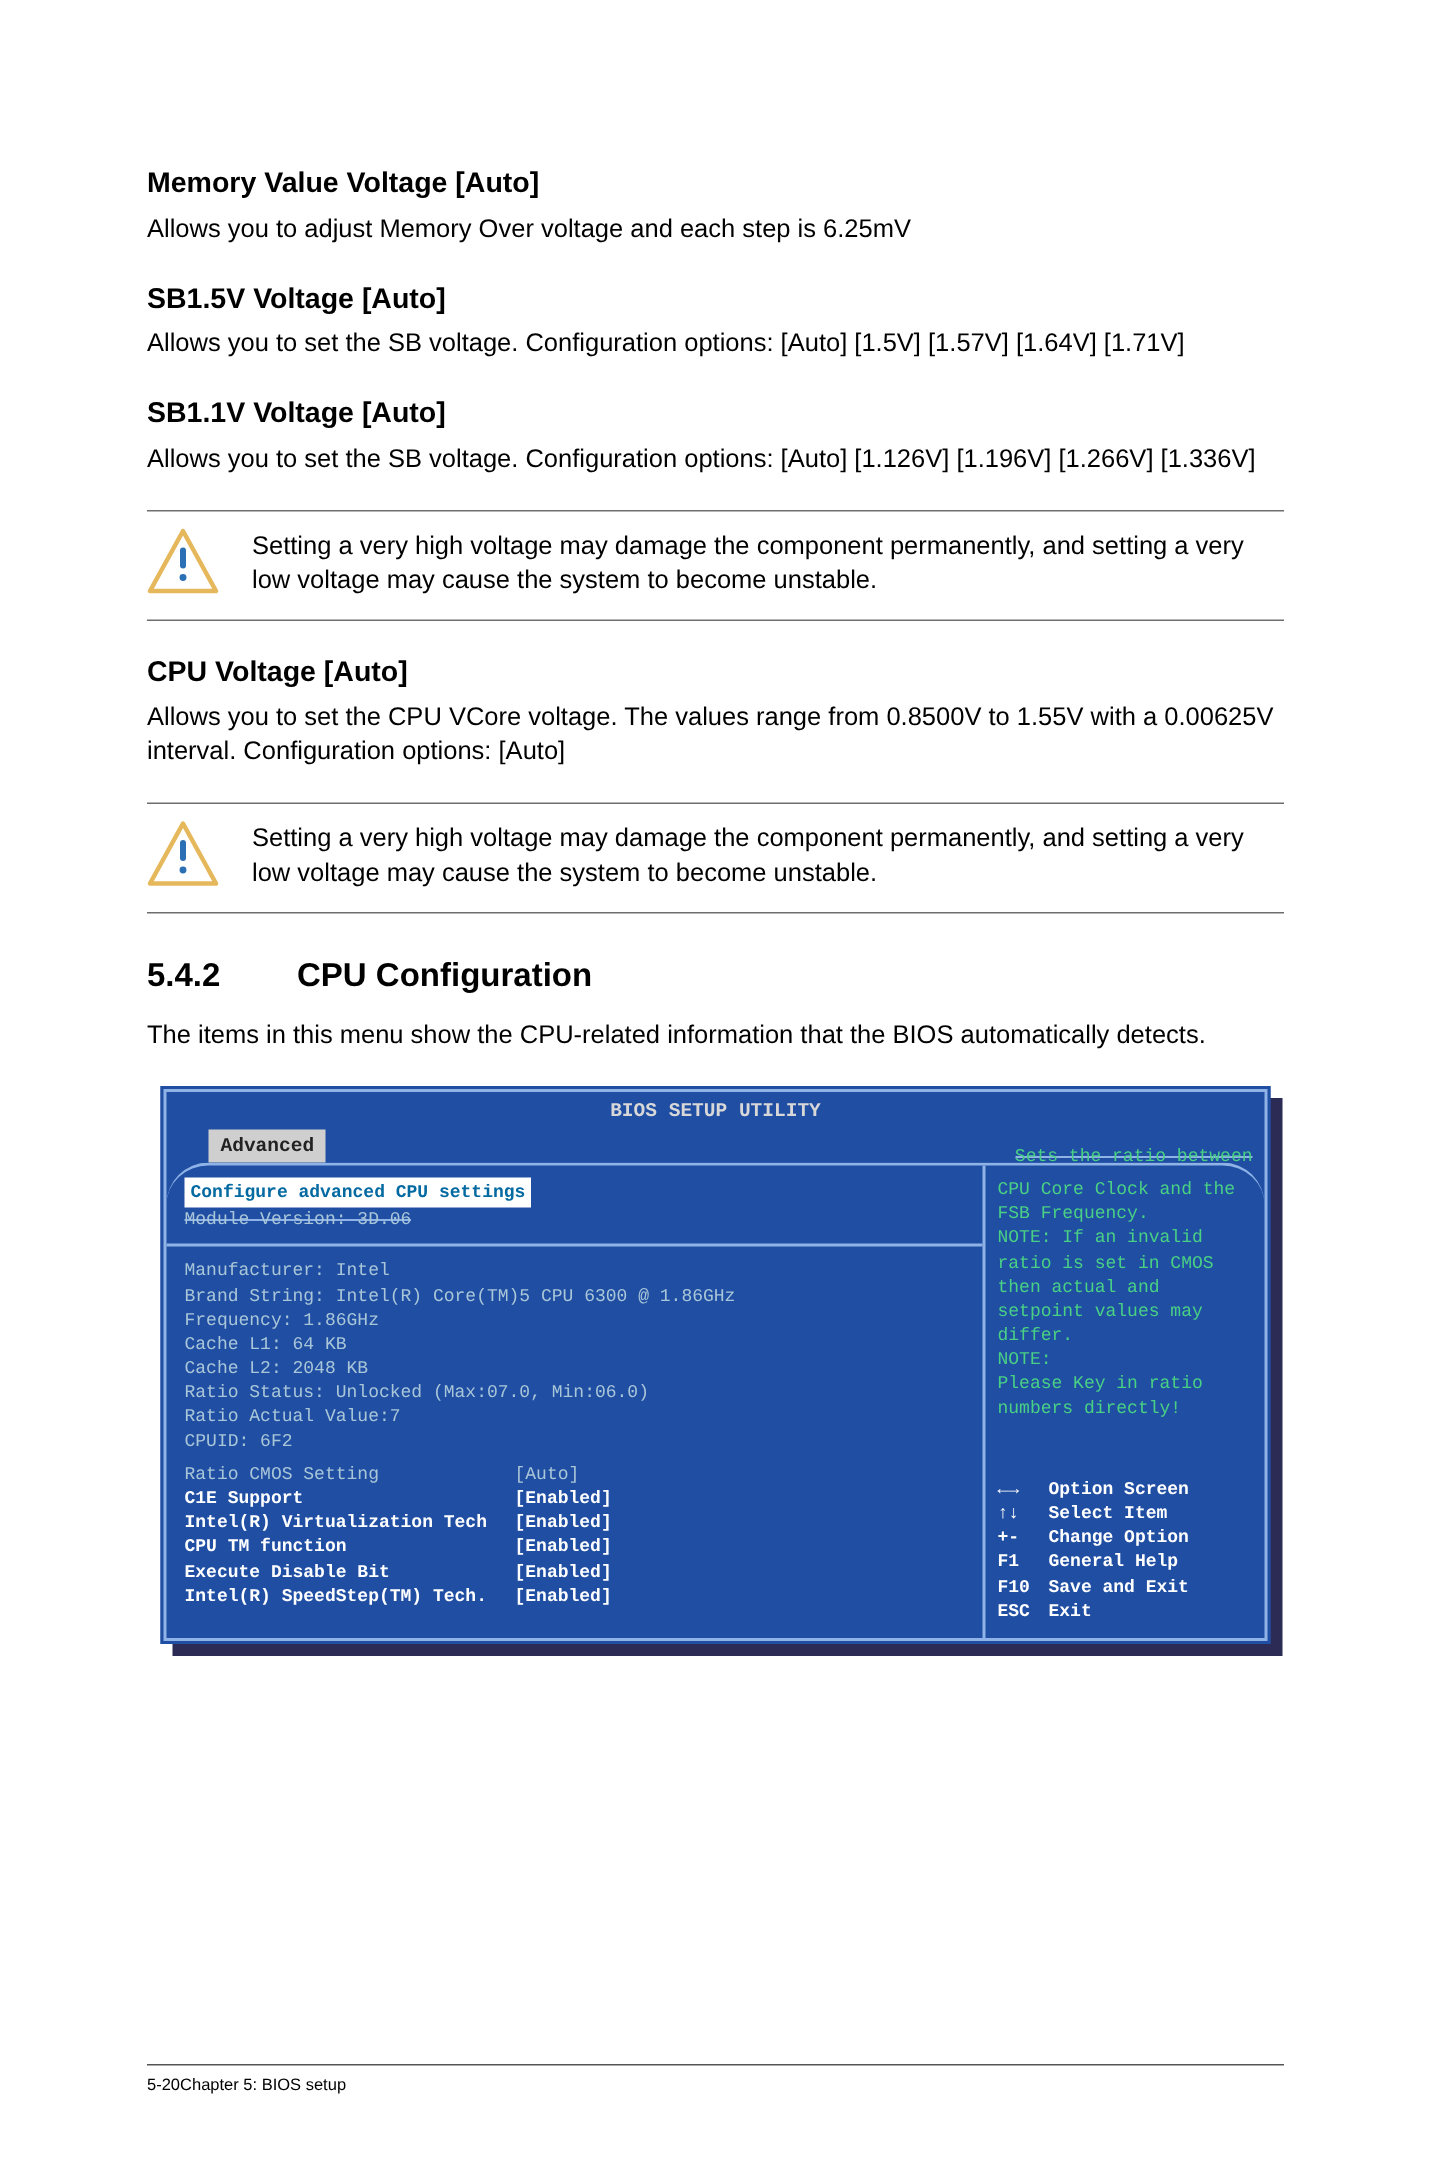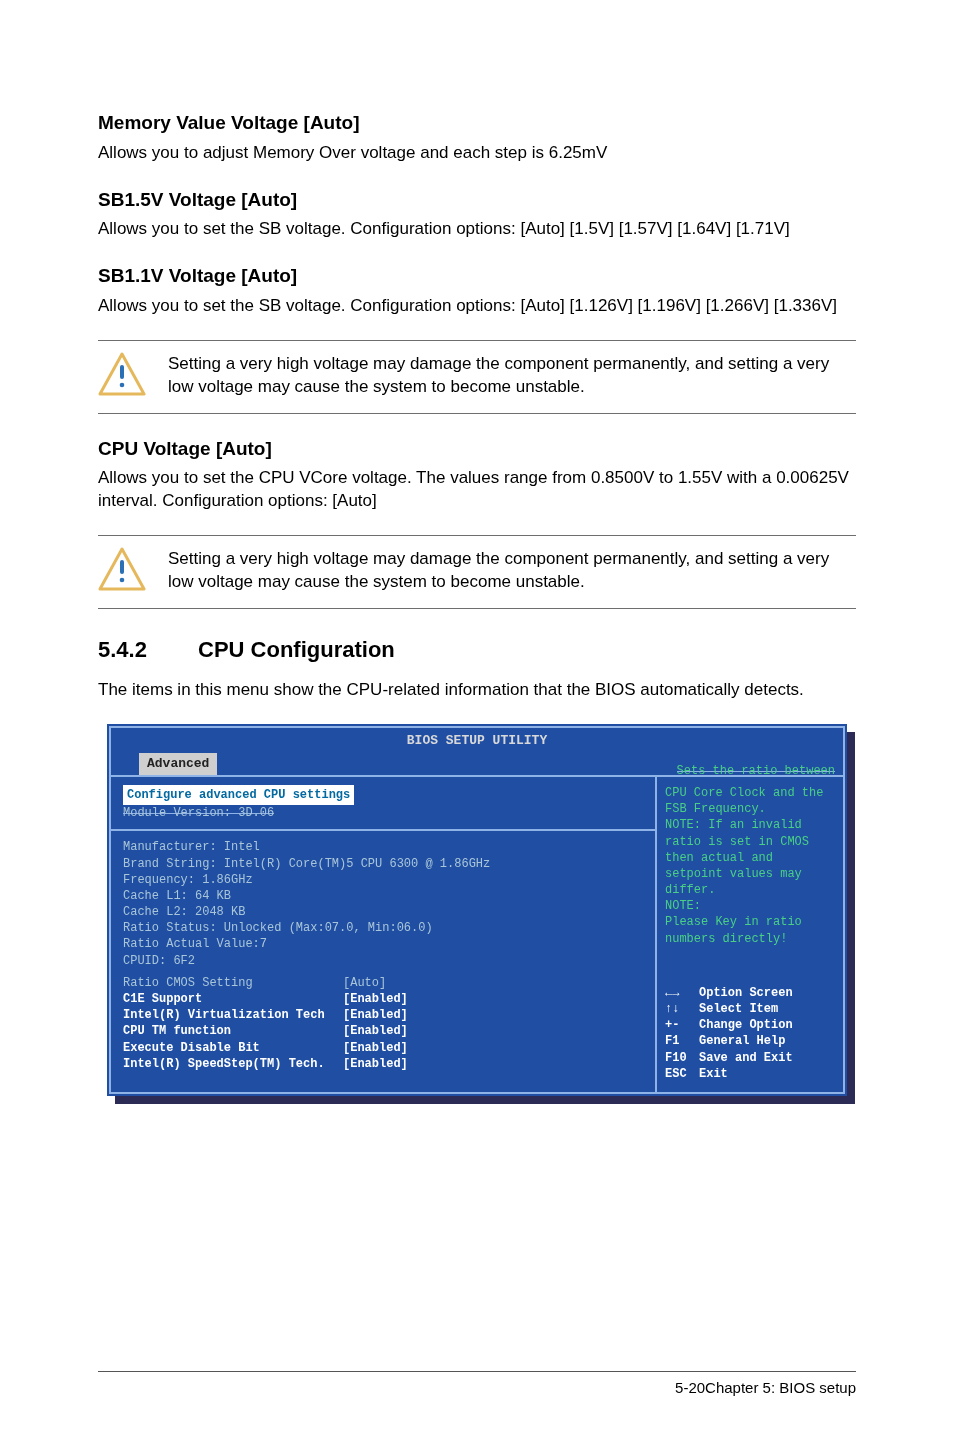--- a/index.html
+++ b/index.html
@@ -80,20 +80,21 @@
     font-weight: bold;
     font-size: 13px;
     padding: 2px 8px;
   }
   .bios-main {
     display: flex;
     border-top: 2px solid #8fb3e6;
     font-family: "Courier New", monospace;
     font-size: 12px;
     line-height: 1.35;
+    border-radius: 28px;
   }
   .bios-left {
     flex: 1;
     padding: 8px 10px 10px 12px;
     color: #a9c6d8;
     position: relative;
   }
   .bios-right {
     width: 188px;
     border-left: 2px solid #8fb3e6;
@@ -122,23 +123,23 @@
   .set-row .lab { display:inline-block; width:220px; }
   .hint-top { color:#49d085; position:absolute; top:-13px; right:-210px; font-family:"Courier New",monospace; font-size:12px; }
 
   .footer {
     position: absolute;
     bottom: 40px;
     left: 98px;
     right: 98px;
     border-top: 1px solid #555;
     padding-top: 6px;
-    font-size: 15px;
+    font-size: 11px;
     display: flex;
-    justify-content: flex-end;
+    justify-content: flex-start;
   }
 </style>
 </head>
 <body>
 
 <h3 class="section">Memory Value Voltage [Auto]</h3>
 <p class="body">Allows you to adjust Memory Over voltage and each step is 6.25mV</p>
 
 <h3 class="section">SB1.5V Voltage [Auto]</h3>
 <p class="body">Allows you to set the SB voltage. Configuration options: [Auto] [1.5V] [1.57V] [1.64V] [1.71V]</p>

